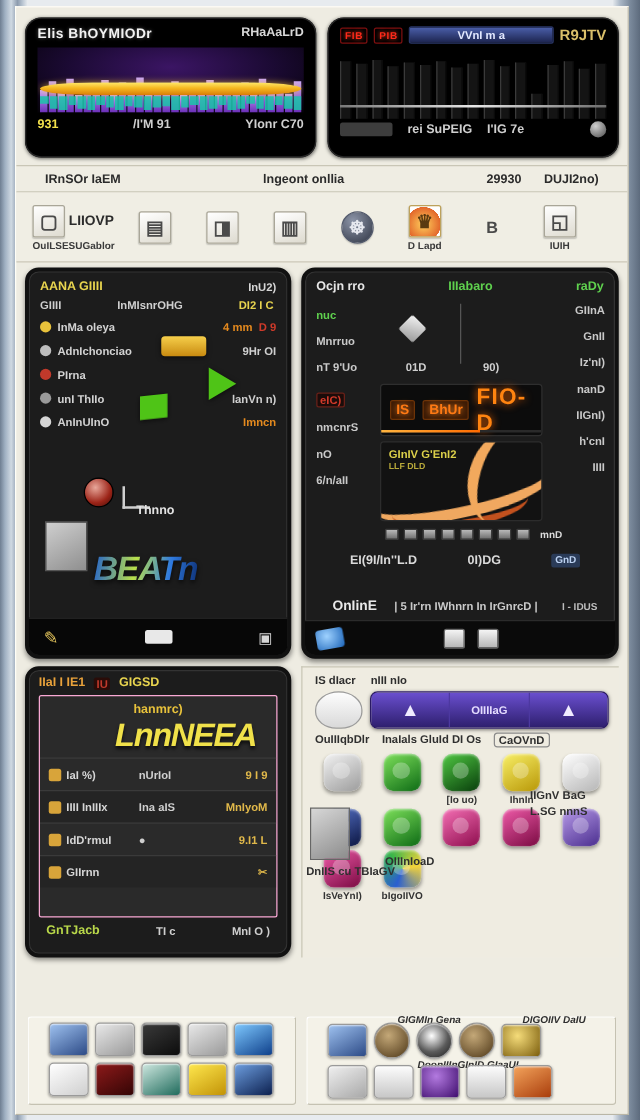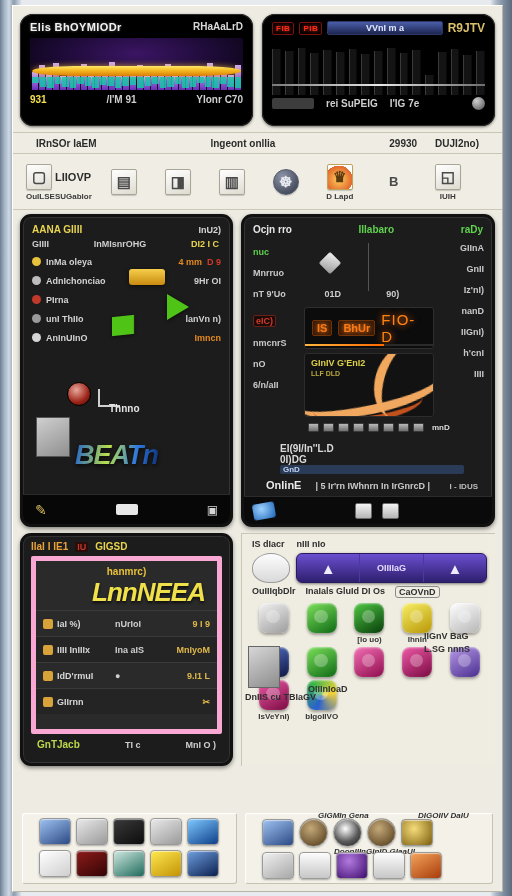--- a/index.html
+++ b/index.html
@@ -223,21 +223,21 @@
     position:absolute; left:60px; right:58px; top:90px; height:42px;
     background:#0c0c0c; border:1px solid #2e2e2e; border-radius:3px;
     display:flex; align-items:center; gap:6px; padding:0 7px;
   }
   .pp-seg {
     background:#3b1a05; border:1px solid #6d3308; border-radius:2px;
     color:#ff7a14; font-size:11px; font-weight:bold; padding:1px 4px;
     text-shadow:0 0 5px #ff8c2a; filter: blur(.3px);
   }
   .pp-bigtime {
-    color:#ff8410; font-size:15px; font-weight:normal; letter-spacing:1px;
+    color:#ff8410; font-size:18px; font-weight:bold; letter-spacing:1px;
     text-shadow:0 0 7px #ff6a00; filter: blur(.4px); margin-left:auto;
   }
   .pp-progress { position:absolute; left:0; right:0; bottom:2px; height:2px; background:#2a2a2a; }
   .pp-progress i { display:block; height:100%; width:62%; background:linear-gradient(90deg,#ffb43f,#ff6a00); }
 
   .pp-art {
     position:absolute; left:60px; right:58px; top:136px; height:64px;
     background:#121212; border:1px solid #2c2c2c; border-radius:3px; overflow:hidden;
   }
   .pp-art-title { position:absolute; left:6px; top:4px; color:#dcd04a; font-size:9px; font-weight:bold; filter: blur(.35px); }
@@ -252,40 +252,40 @@
     border-radius:50%; border-bottom:6px solid #c2511e; transform:rotate(-8deg); filter: blur(.5px);
   }
   .swoosh3 {
     position:absolute; right:4px; top:-10px; width:54px; height:76px;
     border-radius:50%; border-left:9px solid #f2a95d; transform:rotate(16deg); filter: blur(.5px);
   }
   .pp-cells { position:absolute; left:64px; top:206px; display:flex; gap:4px; align-items:center; }
   .pp-cells i { width:11px; height:9px; background:linear-gradient(180deg,#b9b9b9,#6e6e6e); border:1px solid #3a3a3a; border-radius:1px; display:block; }
   .pp-cells-lab { color:#dcdcdc; font-size:8px; font-weight:bold; margin-left:4px; filter: blur(.35px); }
 
-  .pp-midrow { position:absolute; left:36px; right:28px; top:226px; display:flex; justify-content:space-between;flex-direction:column; }
+  .pp-midrow { position:absolute; left:36px; right:28px; top:226px; display:flex; justify-content:space-between; }
   .pp-m { color:#dadada; font-size:10px; font-weight:bold; filter: blur(.35px); }
   .pp-m.chip { background:#2a3b58; color:#bcd2f2; padding:0 3px; border-radius:2px; font-size:8px; }
 
   .pp-statusrow { position:absolute; left:22px; right:14px; top:262px; display:flex; align-items:baseline; gap:14px; }
   .pp-status { color:#e9e9e9; font-size:11px; font-weight:bold; filter: blur(.35px); }
   .pp-crumb { color:#cacaca; font-size:9px; font-weight:bold; filter: blur(.35px); }
   .pp-count { color:#bdbdbd; font-size:8px; font-weight:bold; margin-left:auto; filter: blur(.35px); }
 
   .pp-bottombar { position:absolute; left:0; right:0; bottom:0; height:28px; background:#0a0a0a; display:flex; align-items:center; gap:10px; padding:0 9px; border-top:1px solid #2b2b2b; }
   .pp-bb-blue { width:22px; height:16px; background:radial-gradient(circle at 40% 35%,#9fd2ff,#1a63b8); border-radius:3px; transform:rotate(-10deg); filter: blur(.3px); }
   .pp-bb-ico { width:17px; height:16px; background:linear-gradient(180deg,#f4f4f4,#b6b6b6); border:1px solid #6a6a6a; border-radius:2px; filter: blur(.2px); }
 
   
   #panel-queue { flex:0 0 213px; height:233px; padding:5px 8px 0 8px; }
   .q-head { display:flex; align-items:center; gap:7px; }
   .q-h1 { color:#e9a23b; font-size:10px; font-weight:bold; filter: blur(.3px); }
   .q-h2 { color:#c0392b; font-size:9px; font-weight:bold; background:#2a0c08; padding:0 2px; border-radius:2px; filter: blur(.3px); }
   .q-h3 { color:#e8d44f; font-size:10px; font-weight:bold; filter: blur(.3px); }
-  .q-box { margin-top:4px; background:#2a2a2a; border:5px solid #f9a8d4; border-radius:2px; height:178px; overflow:hidden; }
+  .q-box { margin-top:4px; background:#2a2a2a; border:1px solid #f9a8d4; border-radius:2px; height:178px; overflow:hidden; }
   .q-banner { text-align:center; padding:5px 0 2px; }
   .q-banner-sm { color:#e8c23b; font-size:10px; font-weight:bold; filter: blur(.35px); }
   .q-banner-big {
     color:#f0e14a; font-size:26px; font-weight:bold; font-style:italic;
     letter-spacing:-1px; filter: blur(.5px); text-shadow:0 2px 3px rgba(0,0,0,.7);padding-left:44px;
   }
   .q-row { display:flex; align-items:center; height:26px; padding:0 7px; border-top:1px solid #3a3a3a; }
   .q-row.alt { background:#242424; }
   .q-c1 { flex:0 0 58px; color:#d6d6d6; font-size:9px; font-weight:bold; filter: blur(.35px); }
   .q-c2 { flex:1; color:#cfcfcf; font-size:9px; font-weight:bold; filter: blur(.35px); }

